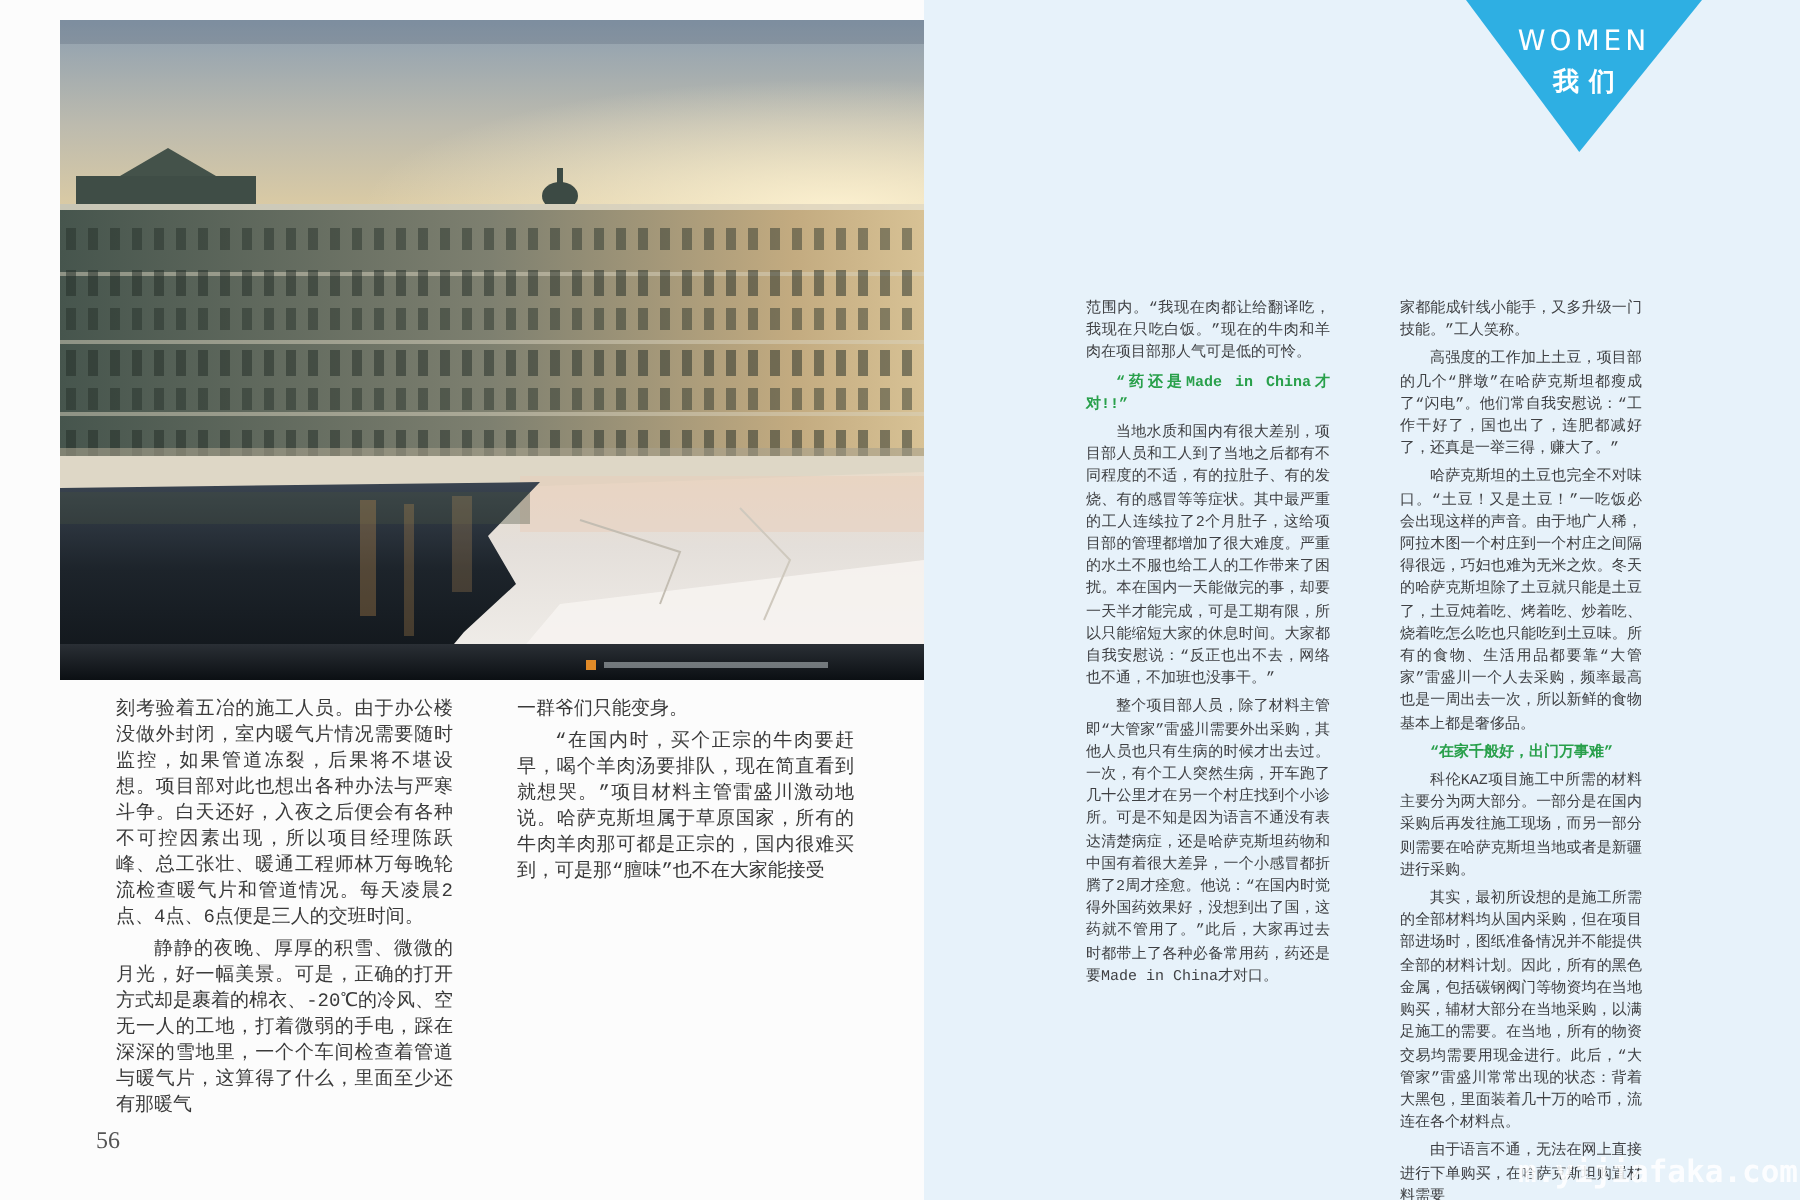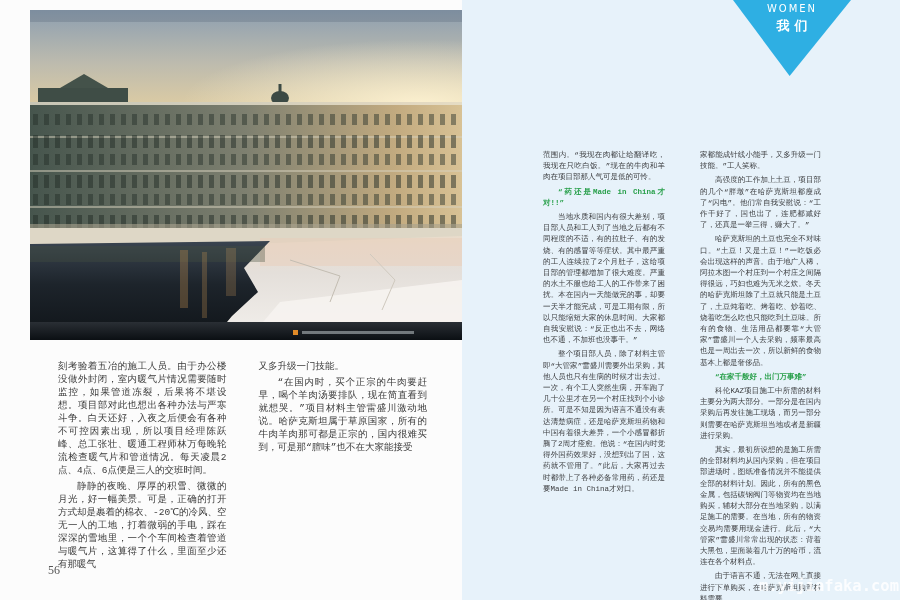--- a/index.html
+++ b/index.html
@@ -4,34 +4,34 @@
 <style>
   html,body{margin:0;padding:0;}
   body{width:900px;height:600px;overflow:hidden;position:relative;
        font-family:"Liberation Serif",serif;background:#fcfcfc;}
   .spread{position:absolute;inset:0;}
 
   
   .left-page{position:absolute;left:0;top:0;width:462px;height:600px;background:#fcfcfc;}
   .photo{position:absolute;left:30px;top:10px;width:432px;height:330px;overflow:hidden;}
   .photo svg{display:block;width:100%;height:100%;}
-  .text-columns{position:absolute;left:55px;top:357px;width:375px;display:flex;gap:26px;}
+  .text-columns{position:absolute;left:55px;top:345px;width:375px;display:flex;gap:26px;}
   .col{width:182px;font-size:9.5px;line-height:13px;color:#3a3a3a;}
   .para{margin:3px;text-align:justify;text-indent:2em;font-family:Liberation Mono, monospace;}
   .para.noindent{text-indent:0;}
   .para.heading{color:var(--heading-green,#29a04b);font-weight:bold;}
   .page-number{position:absolute;left:48px;top:563px;font-size:12px;color:#555;
                font-family:"Liberation Serif",serif;}
 
   
   .right-page{position:absolute;left:462px;top:0;width:438px;height:600px;background:#e7f2fa;}
   .corner-tab{position:absolute;left:271px;top:0;width:118px;height:76px;
               background:var(--tab-cyan,#2eafe3);
               clip-path:polygon(0 0,100% 0,48% 100%);text-align:center;}
-  .tab-en{margin-top:3px;color:#fff;font-size:10px;letter-spacing:2px;
+  .tab-en{margin-top:13px;color:#fff;font-size:14px;letter-spacing:2px;
           font-family:"DejaVu Sans",sans-serif;}
   .tab-zh{color:#fff;font-size:13px;font-weight:bold;letter-spacing:5px;text-indent:5px;
           margin-top:3px;font-family:"DejaVu Sans",sans-serif;}
   .rcol{position:absolute;font-size:7.5px;line-height:11.2px;color:#3f4043;}
   .rcol1{left:78px;top:147px;width:128px;}
   .rcol2{left:235px;top:147px;width:127px;}
   .watermark{position:absolute;right:1px;bottom:5px;
              font-family:"DejaVu Sans Mono",monospace;font-weight:bold;
              font-size:15.5px;color:rgba(255,255,255,0.85);}
 
@@ -134,21 +134,21 @@
         <span class="caption-line"></span>
       </div>
     </div>
 
     <div class="text-columns">
       <div class="col">
           <p class="para body noindent">刻考验着五冶的施工人员。由于办公楼没做外封闭，室内暖气片情况需要随时监控，如果管道冻裂，后果将不堪设想。项目部对此也想出各种办法与严寒斗争。白天还好，入夜之后便会有各种不可控因素出现，所以项目经理陈跃峰、总工张壮、暖通工程师林万每晚轮流检查暖气片和管道情况。每天凌晨2点、4点、6点便是三人的交班时间。</p>
           <p class="para body">静静的夜晚、厚厚的积雪、微微的月光，好一幅美景。可是，正确的打开方式却是裹着的棉衣、-20℃的冷风、空无一人的工地，打着微弱的手电，踩在深深的雪地里，一个个车间检查着管道与暖气片，这算得了什么，里面至少还有那暖气</p>
         </div>
       <div class="col">
-          <p class="para body noindent">又多升级一门技能。</p>
+          <p class="para body noindent">一群爷们只能变身。</p>
           <p class="para body">“在国内时，买个正宗的牛肉要赶早，喝个羊肉汤要排队，现在简直看到就想哭。”项目材料主管雷盛川激动地说。哈萨克斯坦属于草原国家，所有的牛肉羊肉那可都是正宗的，国内很难买到，可是那“膻味”也不在大家能接受</p>
         </div>
     </div>
 
     <div class="page-number">56</div>
   </div>
 
   <div class="right-page">
 
     <div class="corner-tab">

